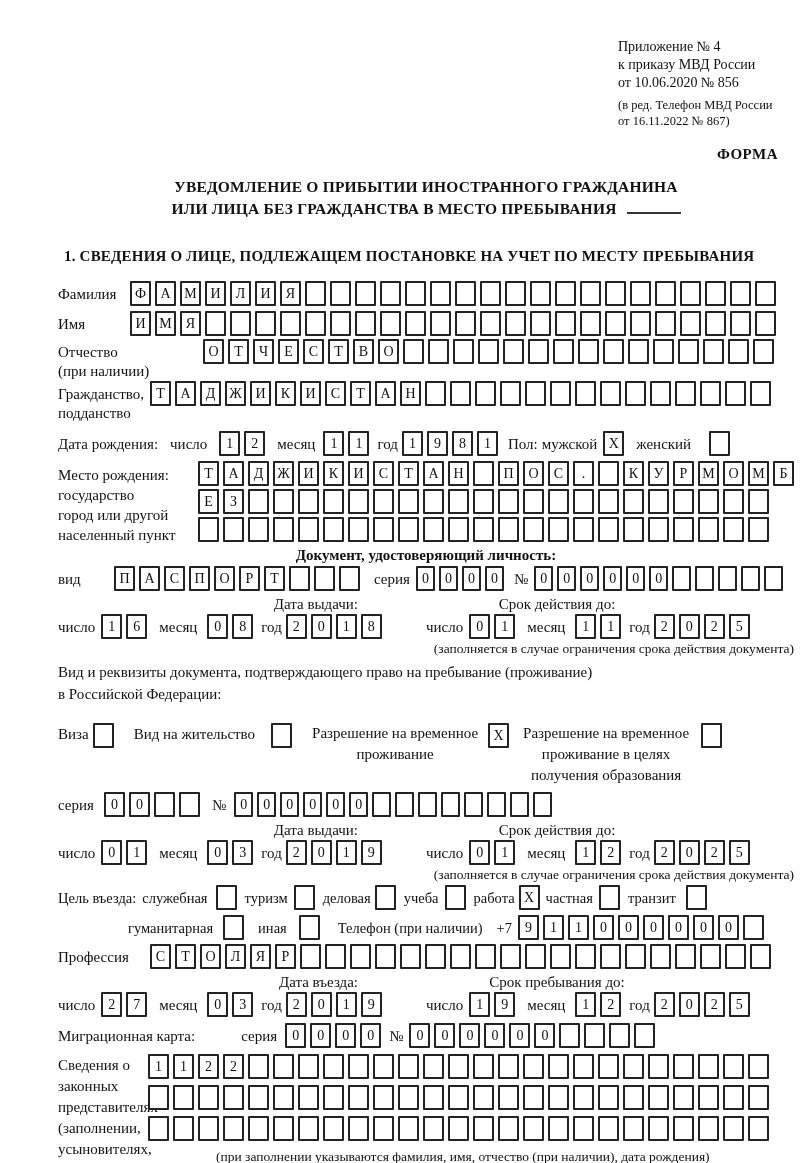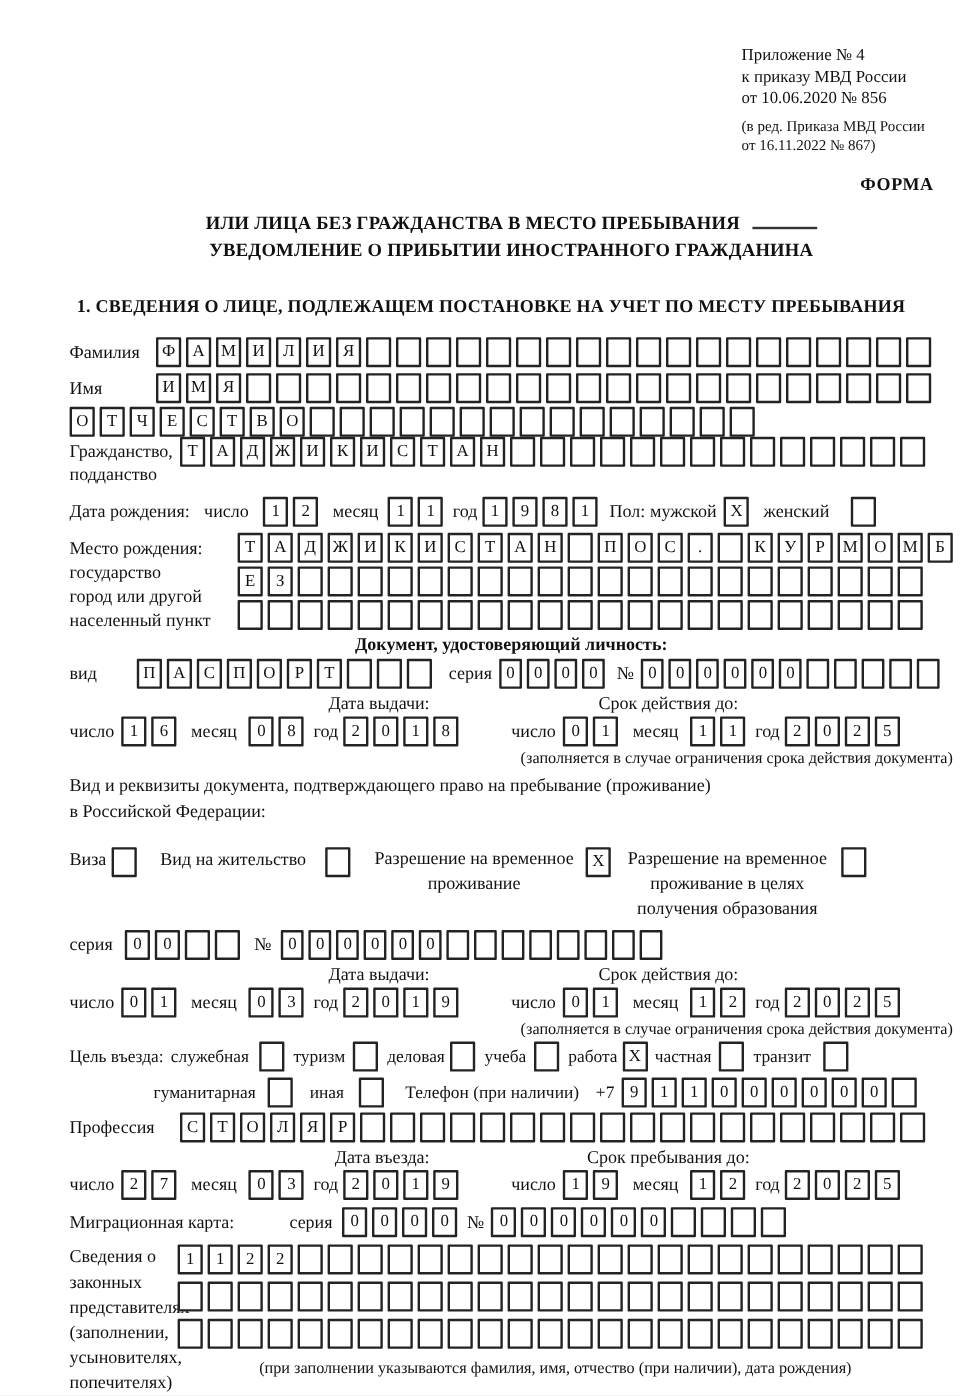--- a/index.html
+++ b/index.html
@@ -57,34 +57,34 @@
 </head>
 <body>
 
 <div class="page">
 
   <div class="appendix">
     <div>Приложение № 4</div>
     <div>к приказу МВД России</div>
     <div>от 10.06.2020 № 856</div>
     <div class="appendix-small">
-      <div>(в ред. Приказа МВД России</div>
+      <div>(в ред. Телефон МВД России</div>
       <div>от 16.11.2022 № 867)</div>
     </div>
   </div>
 
   <div class="forma">ФОРМА</div>
 
   <div class="content">
 
     <div class="title">
+      <div>УВЕДОМЛЕНИЕ О ПРИБЫТИИ ИНОСТРАННОГО ГРАЖДАНИНА</div>
       <div>
         <span>ИЛИ ЛИЦА БЕЗ ГРАЖДАНСТВА В МЕСТО ПРЕБЫВАНИЯ</span><span class="title-underline"></span>
       </div>
-      <div>УВЕДОМЛЕНИЕ О ПРИБЫТИИ ИНОСТРАННОГО ГРАЖДАНИНА</div>
     </div>
 
     <div class="section-heading">1. СВЕДЕНИЯ О ЛИЦЕ, ПОДЛЕЖАЩЕМ ПОСТАНОВКЕ НА УЧЕТ ПО МЕСТУ ПРЕБЫВАНИЯ</div>
 
     <div class="row" style="margin-top:16px">
       <div class="txt w72">Фамилия</div>
       <div class="cells">
           <span class="cell">Ф</span>
           <span class="cell">А</span>
           <span class="cell">М</span>
@@ -140,20 +140,24 @@
           <span class="cell"></span>
           <span class="cell"></span>
           <span class="cell"></span>
           <span class="cell"></span>
           <span class="cell"></span>
           <span class="cell"></span>
         </div>
     </div>
 
     <div class="row" style="margin-top:3px">
+      <div class="lblcol w145">
+        <div>Отчество</div>
+        <div>(при наличии)</div>
+      </div>
       <div class="cells">
           <span class="cell">О</span>
           <span class="cell">Т</span>
           <span class="cell">Ч</span>
           <span class="cell">Е</span>
           <span class="cell">С</span>
           <span class="cell">Т</span>
           <span class="cell">В</span>
           <span class="cell">О</span>
           <span class="cell"></span>

